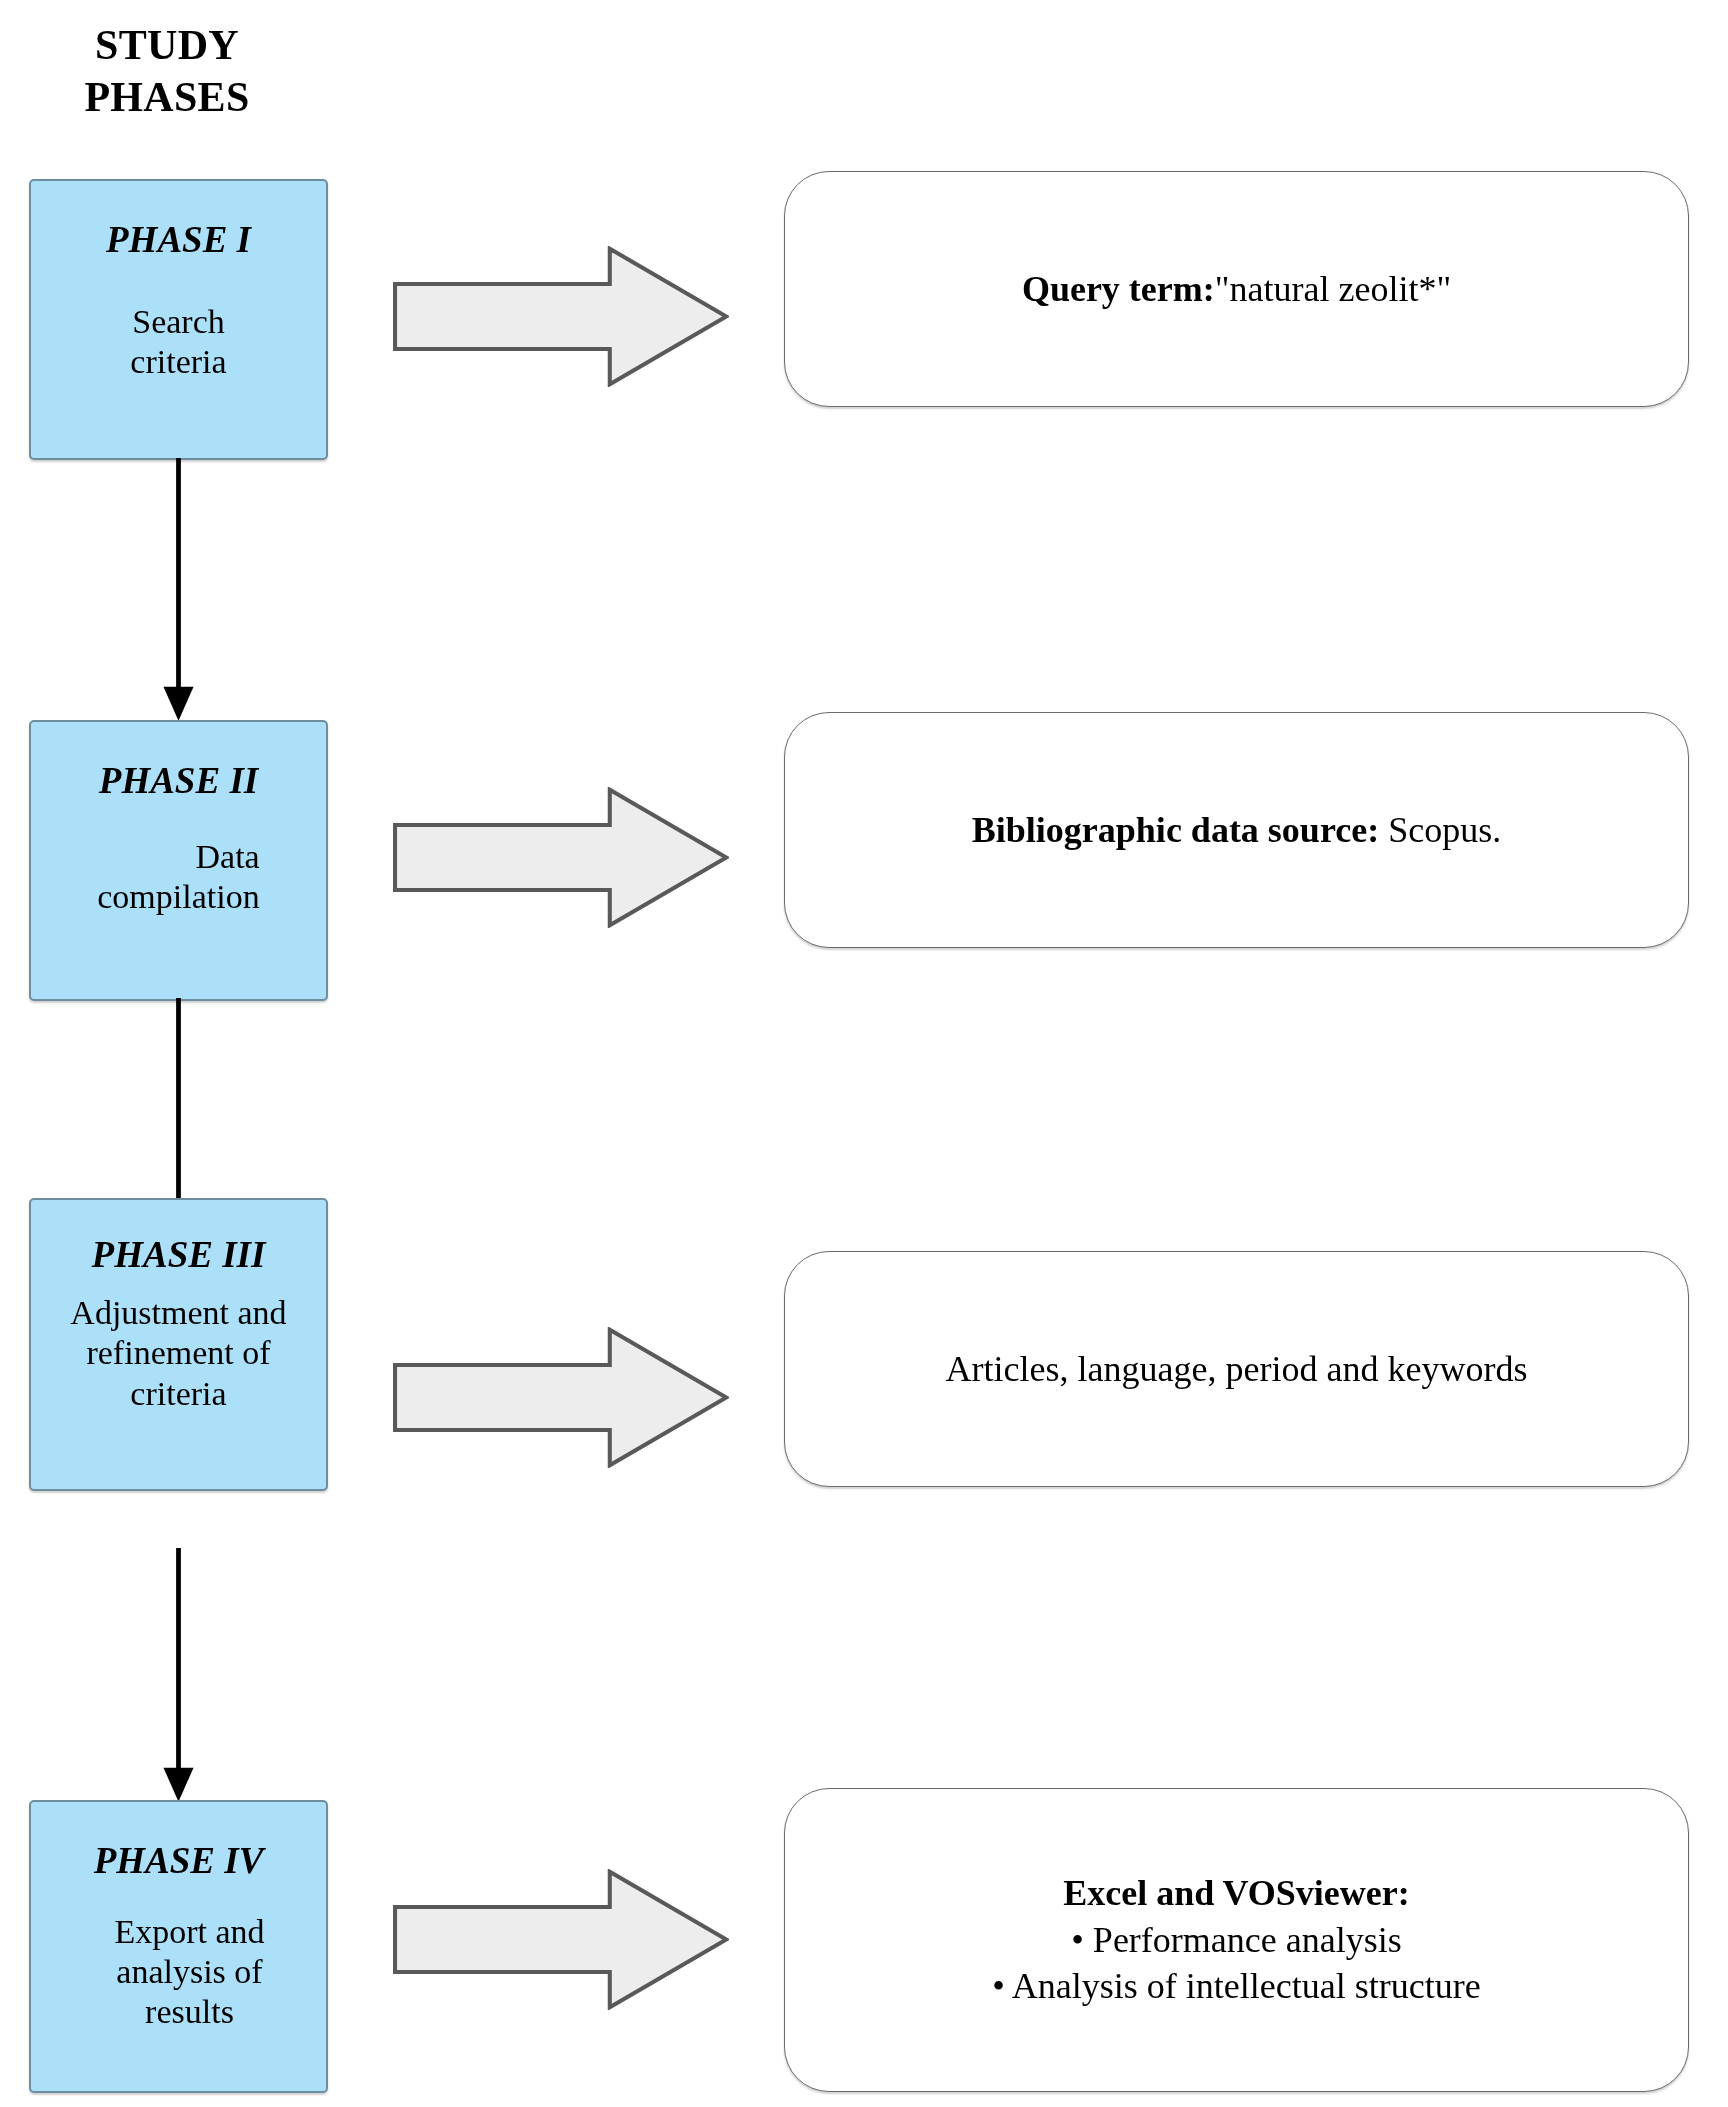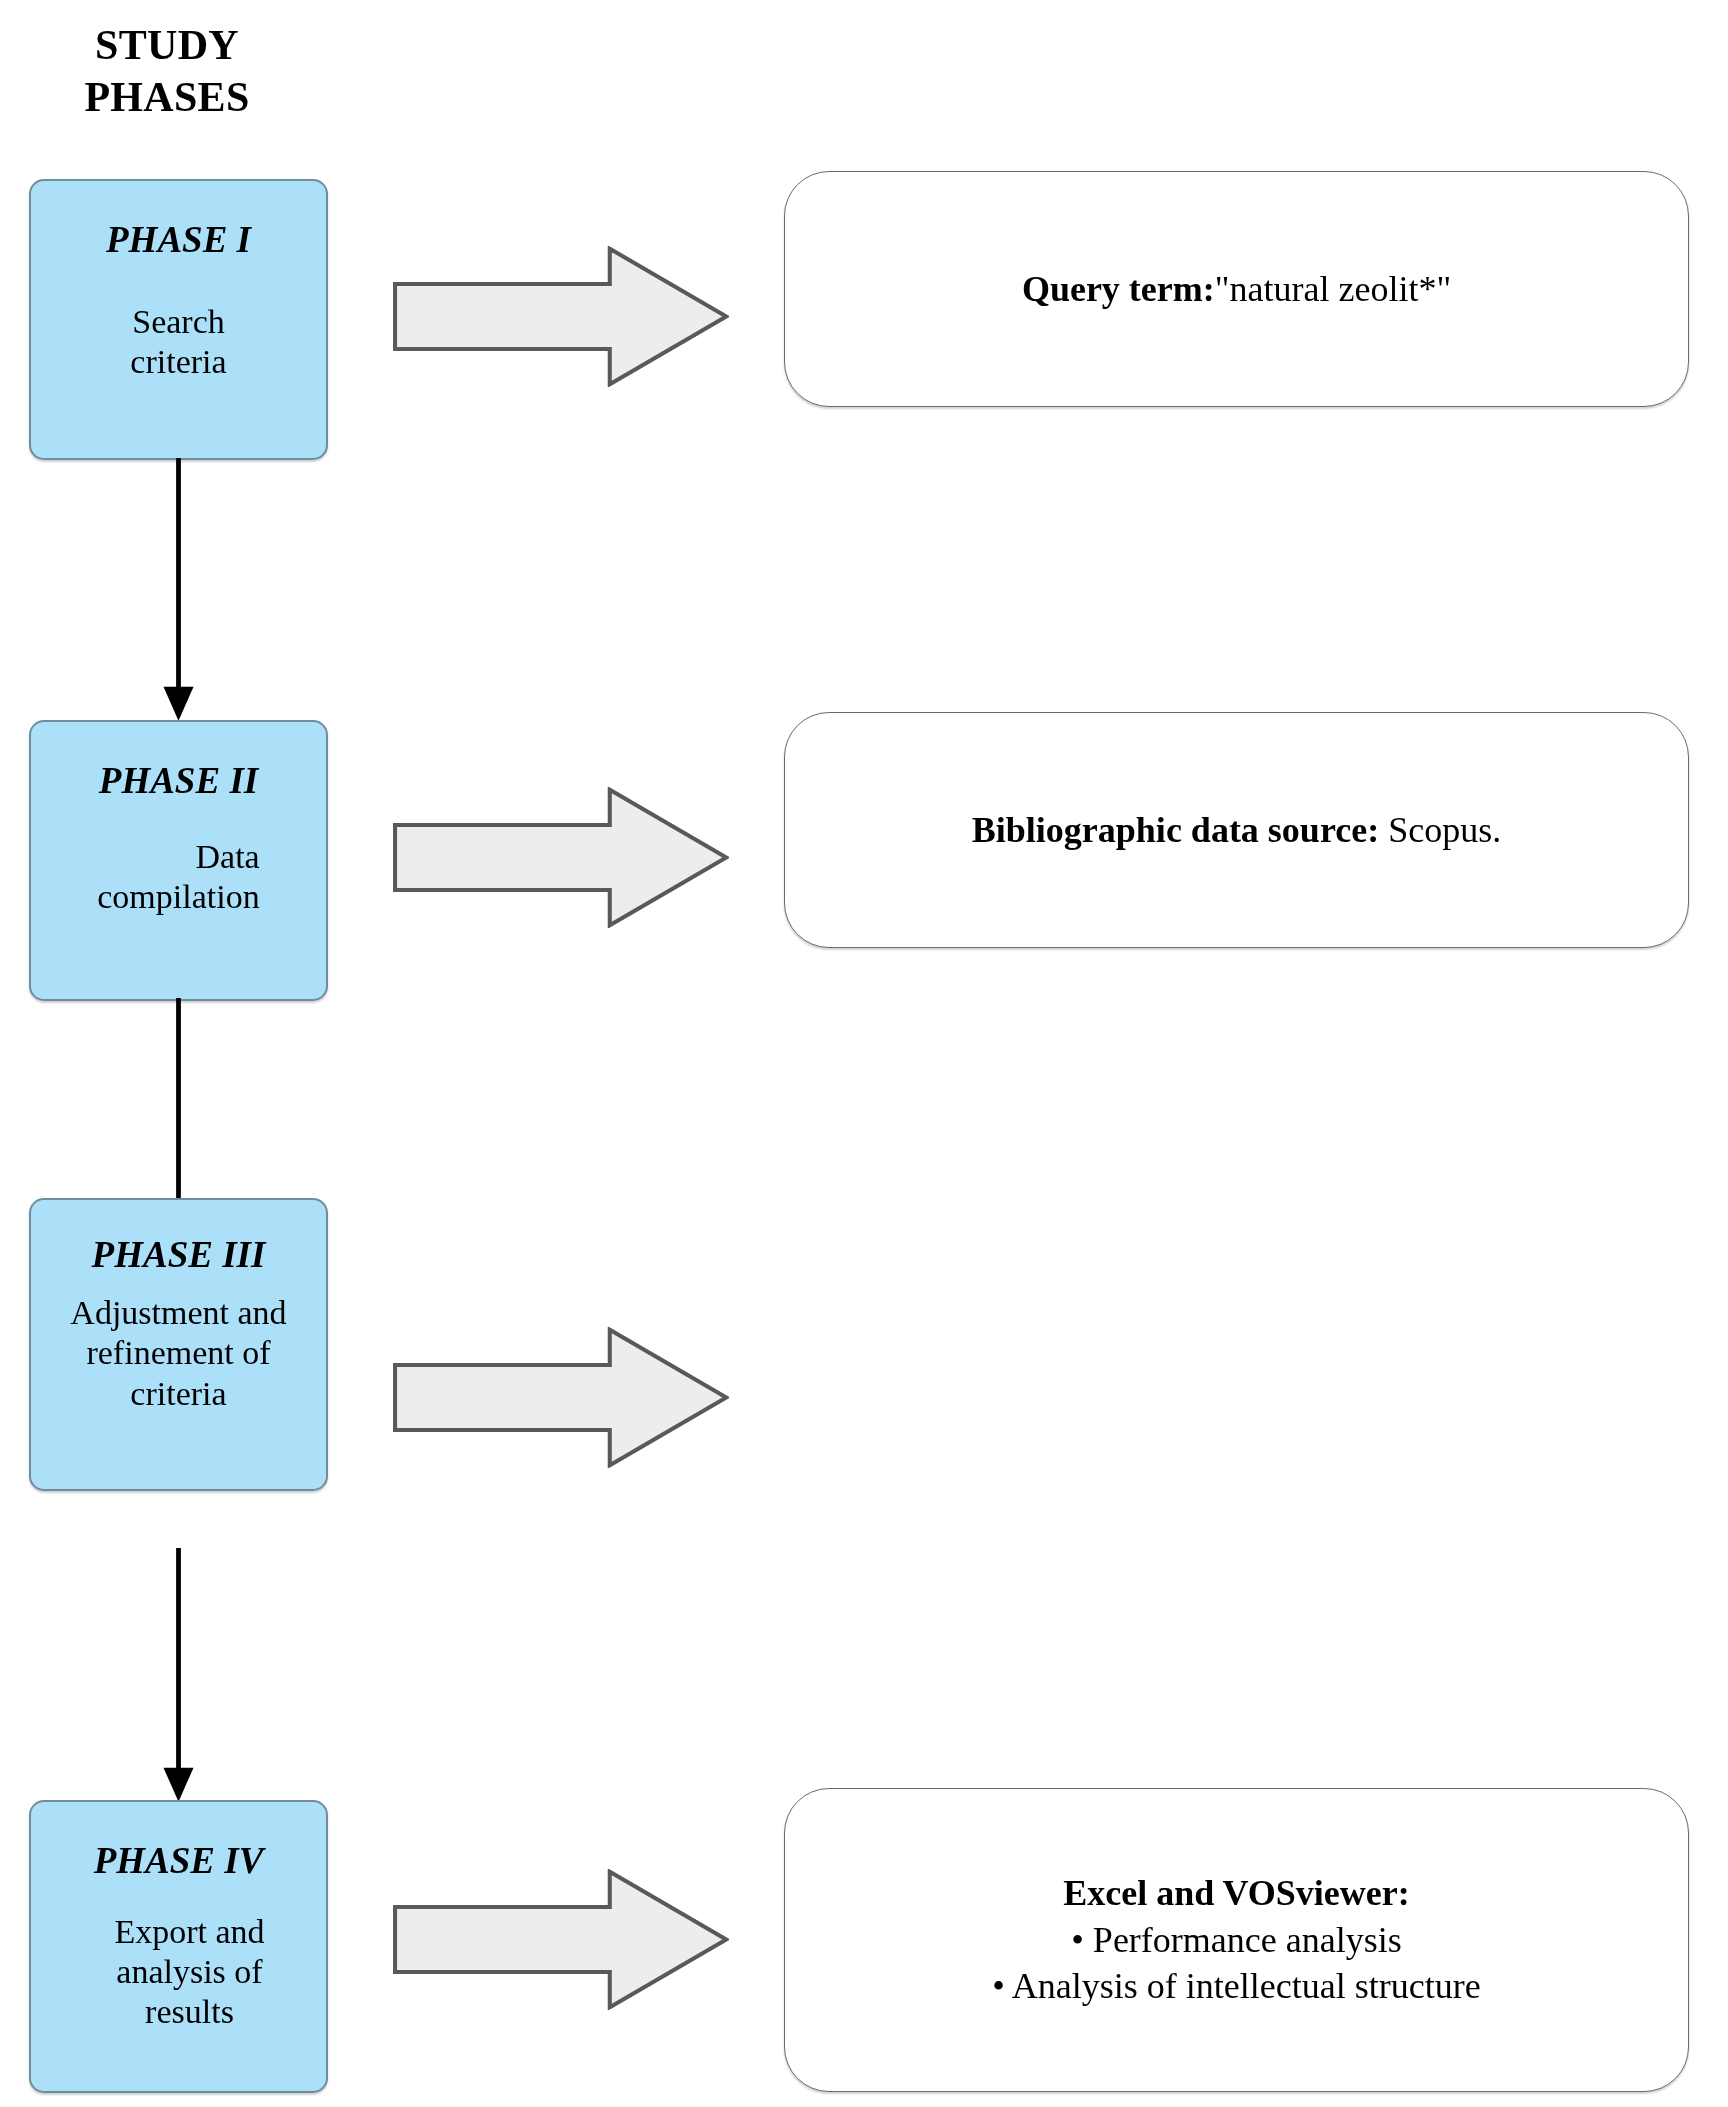--- a/index.html
+++ b/index.html
@@ -37,21 +37,21 @@
   }
   .study-title .tl { display: block; }
 
   
   .phase-box {
     position: absolute;
     left: 29px;
     box-sizing: border-box;
     background: #ACE0F9;
     border: 2px solid #6e8ea0;
-    border-radius: 15px;
+    border-radius: 5px;
     width: 299px;
     display: flex;
     flex-direction: column;
     align-items: center;
     justify-content: flex-start;
     text-align: center;
     color: #000000;
     box-shadow: 0 2px 2px rgba(120,120,120,0.35);
   }
   .phase-label {
@@ -209,20 +209,25 @@
       <span class="bullet-line">criteria</span>
     </div>
   </div>
 
   <div class="block-arrow a3">
     <svg viewBox="0 0 496 208" preserveAspectRatio="none" aria-hidden="true">
       <polygon points="3,56 320,56 320,4 492,104 320,204 320,152 3,152" fill="#EDEDED" stroke="#595959" stroke-width="6" stroke-linejoin="miter"></polygon>
     </svg>
   </div>
 
+  <div class="content-box c3">
+    <div class="content-inner">
+      <span class="bold"></span><span>Articles, language, period and keywords</span>
+    </div>
+  </div>
 
   <div class="connector v3">
     <svg viewBox="0 0 60 376" preserveAspectRatio="none" aria-hidden="true">
       <line x1="30" y1="0" x2="30" y2="334" stroke="#000000" stroke-width="7"></line>
       <polygon points="30,374 8,324 52,324" fill="#000000"></polygon>
     </svg>
   </div>
 
   <div class="phase-box p4">
     <div class="phase-label">PHASE IV</div>

